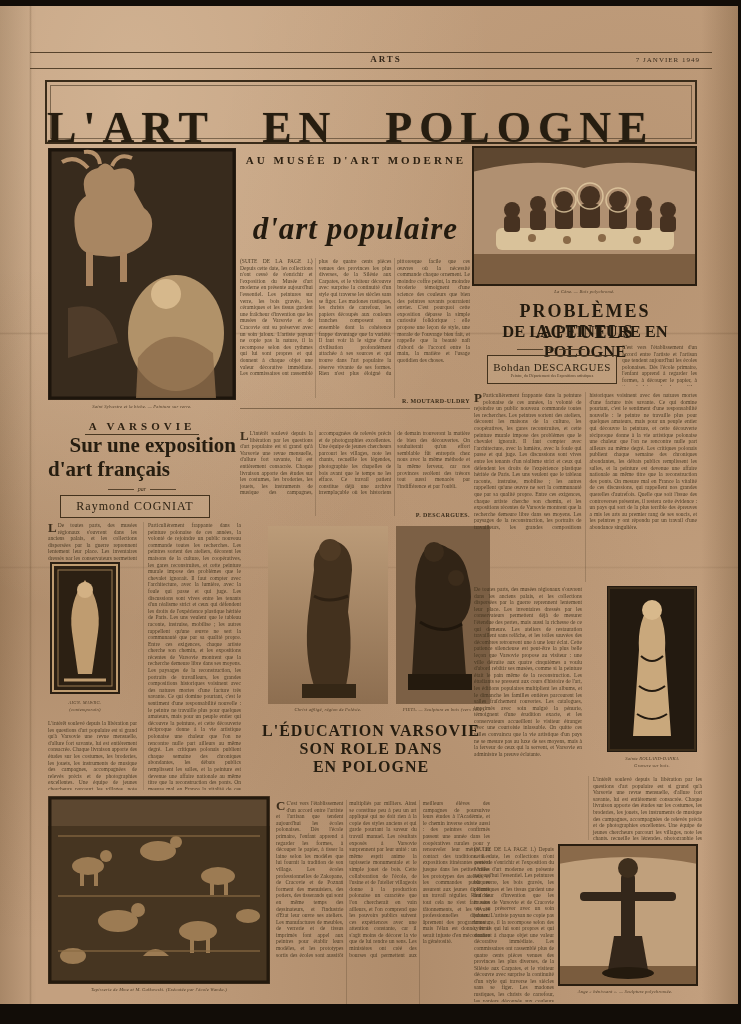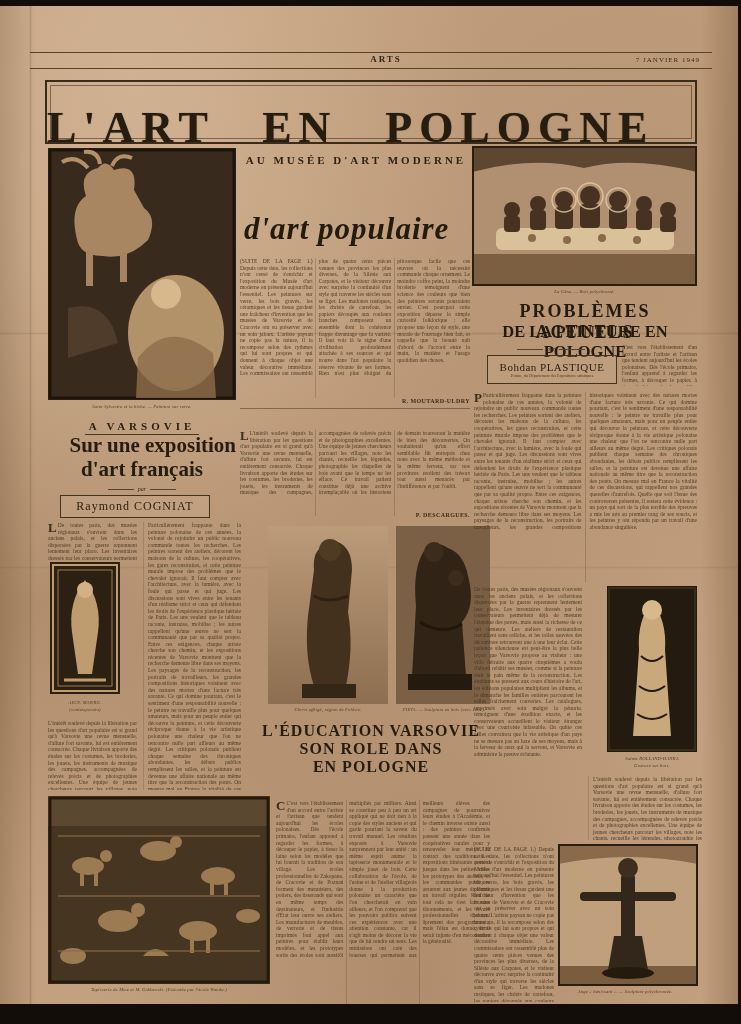--- a/index.html
+++ b/index.html
@@ -65,21 +65,21 @@
     <circle cx="118" cy="146" r="15" fill="#d6b88c"></circle>
     <path d="M90 210 Q120 170 165 205 L168 250 L88 250Z" fill="#8d6d4b" opacity=".8"></path>
     <path d="M20 160 Q60 150 70 195 L20 210Z" fill="#5a4530" opacity=".7"></path>
   </svg>
   <div class="abs caption" style="left:48px;top:398px;width:188px">Saint Sylvestre et la biche. — Peinture sur verre.</div>
 
   <div class="abs" style="left:48px;top:410px;width:188px;text-align:center">
     <span class="kicker" style="display:inline-block;border-bottom:1px solid #4a3822;padding:0 4px 1px">A VARSOVIE</span>
   </div>
   <div class="abs" style="left:48px;top:427px;width:188px;text-align:right;font:bold 21px/24px 'Liberation Serif',serif;color:#261d10">Sur une exposition</div>
-  <div class="abs" style="left:48px;top:451px;width:188px;text-align:center;font:bold 21px/24px 'Liberation Serif',serif;color:#261d10">d'art français</div>
+  <div class="abs" style="left:48px;top:451px;width:188px;text-align:left;font:bold 21px/24px 'Liberation Serif',serif;color:#261d10">d'art français</div>
   <div class="abs par-row" style="left:48px;top:480px;width:188px">
     <i></i>
       <span>par</span>
       <i></i>
   </div>
   <div class="abs byline-box" style="left:60px;top:489px;width:148px;height:21px">
     <span style="font:12px 'Liberation Serif',serif;color:#2d2213;letter-spacing:1px">Raymond COGNIAT</span>
   </div>
 
   <div class="abs body-text" style="left:48px;top:516px;width:89px;height:38px">
@@ -121,21 +121,21 @@
       <path d="M95 160 q12 -14 26 0 z"></path>
     </g>
     <g stroke="#8a6a42" stroke-width="2" opacity=".6">
       <path d="M10 40 H212 M10 100 H212 M10 155 H212" fill="none"></path>
     </g>
     <rect x="2" y="2" width="218" height="184" fill="none" stroke="#241a0e" stroke-width="3"></rect>
   </svg>
   <div class="abs caption" style="left:48px;top:981px;width:222px">Tapisserie de Mme et M. Gałkowski. (Exécutée par l'école Wanda.)</div>
 
   <div class="abs kicker" style="left:245px;top:148px;width:222px;letter-spacing:3px">AU MUSÉE D'ART MODERNE</div>
-  <div class="abs" style="left:244px;top:204px;width:230px;text-align:left;font:bold italic 31px/38px 'Liberation Serif',serif;color:#241b0f;letter-spacing:1px">d'art populaire</div>
+  <div class="abs" style="left:228px;top:204px;width:230px;text-align:right;font:bold italic 31px/38px 'Liberation Serif',serif;color:#241b0f;letter-spacing:1px">d'art populaire</div>
 
   <div class="abs body-text cols3" style="left:240px;top:252px;width:230px;height:140px">(SUITE DE LA PAGE 1.) Depuis cette date, les collections n'ont cessé de s'enrichir et l'exposition du Musée d'art moderne en présente aujourd'hui l'essentiel. Les peintures sur verre, les bois gravés, les céramiques et les tissus gardent une fraîcheur d'invention que les musées de Varsovie et de Cracovie ont su préserver avec un soin jaloux. L'artiste paysan ne copie pas la nature, il la recompose selon des rythmes qui lui sont propres et qui donnent à chaque objet une valeur décorative immédiate. Les commissaires ont rassemblé plus de quatre cents pièces venues des provinces les plus diverses, de la Silésie aux Carpates, et le visiteur découvre avec surprise la continuité d'un style qui traverse les siècles sans se figer. Les madones rustiques, les christs de carrefour, les papiers découpés aux couleurs franches composent un ensemble dont la cohérence frappe davantage que la variété. Il faut voir là le signe d'une civilisation profondément attachée à ses sources et qui trouve dans l'art populaire la réserve vivante de ses formes. Rien n'est plus éloigné du pittoresque facile que ces œuvres où la nécessité commande chaque ornement. Le moindre coffre peint, la moindre broderie témoignent d'une science des couleurs que bien des peintres savants pourraient envier. C'est pourquoi cette exposition dépasse la simple curiosité folklorique : elle propose une leçon de style, une morale de l'ouvrage bien fait, et rappelle que la beauté naît d'abord de l'accord entre la main, la matière et l'usage quotidien des choses.</div>
   <div class="abs sig" style="left:390px;top:392px;width:80px">R. MOUTARD-ULDRY</div>
 
   <div class="rule" style="left:240px;top:402px;width:230px;opacity:.6"></div>
   <div class="abs body-text cols3" style="left:240px;top:424px;width:230px;height:86px">
     <span class="dropcap">L</span><span>L'intérêt soulevé depuis la libération par les questions d'art populaire est si grand qu'à Varsovie une revue mensuelle, d'allure fort savante, lui est entièrement consacrée. Chaque livraison apporte des études sur les costumes, les broderies, les jouets, les instruments de musique des campagnes, accompagnées de relevés précis et de photographies excellentes. Une équipe de jeunes chercheurs parcourt les villages, note les chants, recueille les légendes, photographie les chapelles de bois avant que le temps ne les efface. Ce travail patient constitue déjà une archive irremplaçable où les historiens de demain trouveront la matière de bien des découvertes. On souhaiterait qu'un effort semblable fût entrepris chez nous avec la même méthode et la même ferveur, car nos provinces recèlent des trésors tout aussi menacés par l'indifférence et par l'oubli.</span>
   </div>
   <div class="abs sig" style="left:390px;top:506px;width:80px">P. DESCARGUES.</div>
 
@@ -210,21 +210,21 @@
 
   <div class="abs" style="left:474px;top:295px;width:222px;text-align:center;font:bold 18px/21px 'Liberation Serif',serif;color:#241b0f;letter-spacing:2px">PROBLÈMES ACTUELS</div>
   <div class="abs" style="left:474px;top:316px;width:222px;text-align:center;font:bold 16.5px/20px 'Liberation Serif',serif;color:#241b0f">DE LA PEINTURE EN POLOGNE</div>
 
   <div class="abs par-row" style="left:487px;top:340px;width:128px">
     <i></i>
       <span>par</span>
       <i></i>
   </div>
   <div class="abs byline-box" style="left:487px;top:349px;width:128px;height:27px">
-    <span style="font:11px 'Liberation Serif',serif;color:#2d2213;letter-spacing:.5px">Bohdan PLASTIQUE</span>
+    <span style="font:11px 'Liberation Serif',serif;color:#2d2213;letter-spacing:.5px">Bohdan DESCARGUES</span>
     <span style="font:4px 'Liberation Serif',serif;color:#4c3a25">Peintre, du Département des Expositions artistiques</span>
   </div>
   <div class="abs body-text" style="left:622px;top:338px;width:75px;height:42px">C'est vers l'établissement d'un accord entre l'artiste et l'artisan que tendent aujourd'hui les écoles polonaises. Dès l'école primaire, l'enfant apprend à regarder les formes, à découper le papier, à tisser la laine selon les modèles que lui fournit la tradition de son village. Les écoles professionnelles de Zakopane, de Cracovie et de Poznań forment des menuisiers, des potiers, des tisserands qui sont en même temps des dessinateurs, et l'industrie d'État leur ouvre ses ateliers. Les manufactures de meubles, de verrerie et de tissus imprimés font appel aux peintres pour établir leurs modèles, et les prototypes sortis des écoles sont aussitôt multipliés par milliers. Ainsi se constitue peu à peu un art appliqué qui ne doit rien à la copie des styles anciens et qui garde pourtant la saveur du travail manuel. Les résultats exposés à Varsovie surprennent par leur unité : un même esprit anime la tapisserie monumentale et le simple jouet de bois. Cette collaboration de l'école, de l'usine et de l'atelier villageois donne à la production polonaise un caractère que l'on chercherait en vain ailleurs, et l'on comprend que les pouvoirs publics suivent ces expériences avec une attention constante, car il s'agit moins de décorer la vie que de lui rendre un sens. Les ministères ont créé des bourses qui permettent aux meilleurs élèves des campagnes de poursuivre leurs études à l'Académie, et le chemin inverse existe aussi : des peintres confirmés passent une année dans les coopératives rurales pour y renouveler leur métier au contact des traditions. Les expositions itinérantes portent jusque dans les petites villes les prototypes des ateliers, et les commandes publiques assurent aux jeunes diplômés un travail régulier. Rien de tout cela ne s'est fait sans tâtonnements, et les revues professionnelles discutent âprement des programmes ; mais l'élan est donné, et il serait injuste d'en méconnaître la générosité.</div>
 
   <div class="abs body-text cols2" style="left:474px;top:386px;width:223px;height:190px">
     <span class="dropcap">P</span><span>Particulièrement frappante dans la peinture polonaise de ces années, la volonté de rejoindre un public nouveau commande toutes les recherches. Les peintres sortent des ateliers, décorent les maisons de la culture, les coopératives, les gares reconstruites, et cette peinture murale impose des problèmes que le chevalet ignorait. Il faut compter avec l'architecture, avec la lumière, avec la foule qui passe et qui juge. Les discussions sont vives entre les tenants d'un réalisme strict et ceux qui défendent les droits de l'expérience plastique héritée de Paris. Les uns veulent que le tableau raconte, instruise, mobilise ; les autres rappellent qu'une œuvre ne sert la communauté que par sa qualité propre. Entre ces exigences, chaque artiste cherche son chemin, et les expositions récentes de Varsovie montrent que la recherche demeure libre dans ses moyens. Les paysages de la reconstruction, les portraits de travailleurs, les grandes compositions historiques voisinent avec des natures mortes d'une facture très savante. Ce qui domine pourtant, c'est le sentiment d'une responsabilité nouvelle : le peintre ne travaille plus pour quelques amateurs, mais pour un peuple entier qui découvre la peinture, et cette découverte réciproque donne à la vie artistique polonaise une chaleur que l'on ne rencontre nulle part ailleurs au même degré. Les critiques polonais publient chaque semaine des chroniques abondantes, les débats publics remplissent les salles, et la peinture est devenue une affaire nationale au même titre que la reconstruction des ponts. On mesure mal en France la vitalité de ces discussions, qui rappellent nos grandes querelles d'autrefois. Quelle que soit l'issue des controverses présentes, il restera cette évidence : un pays qui sort de la plus terrible des épreuves a mis les arts au premier rang de ses soucis, et les peintres y ont répondu par un travail d'une abondance singulière.</span>
   </div>
 
   <svg class="abs imgfrm" style="left:607px;top:580px" width="90" height="166" viewBox="0 0 90 166">
     <rect width="90" height="166" fill="#231a10"></rect>

